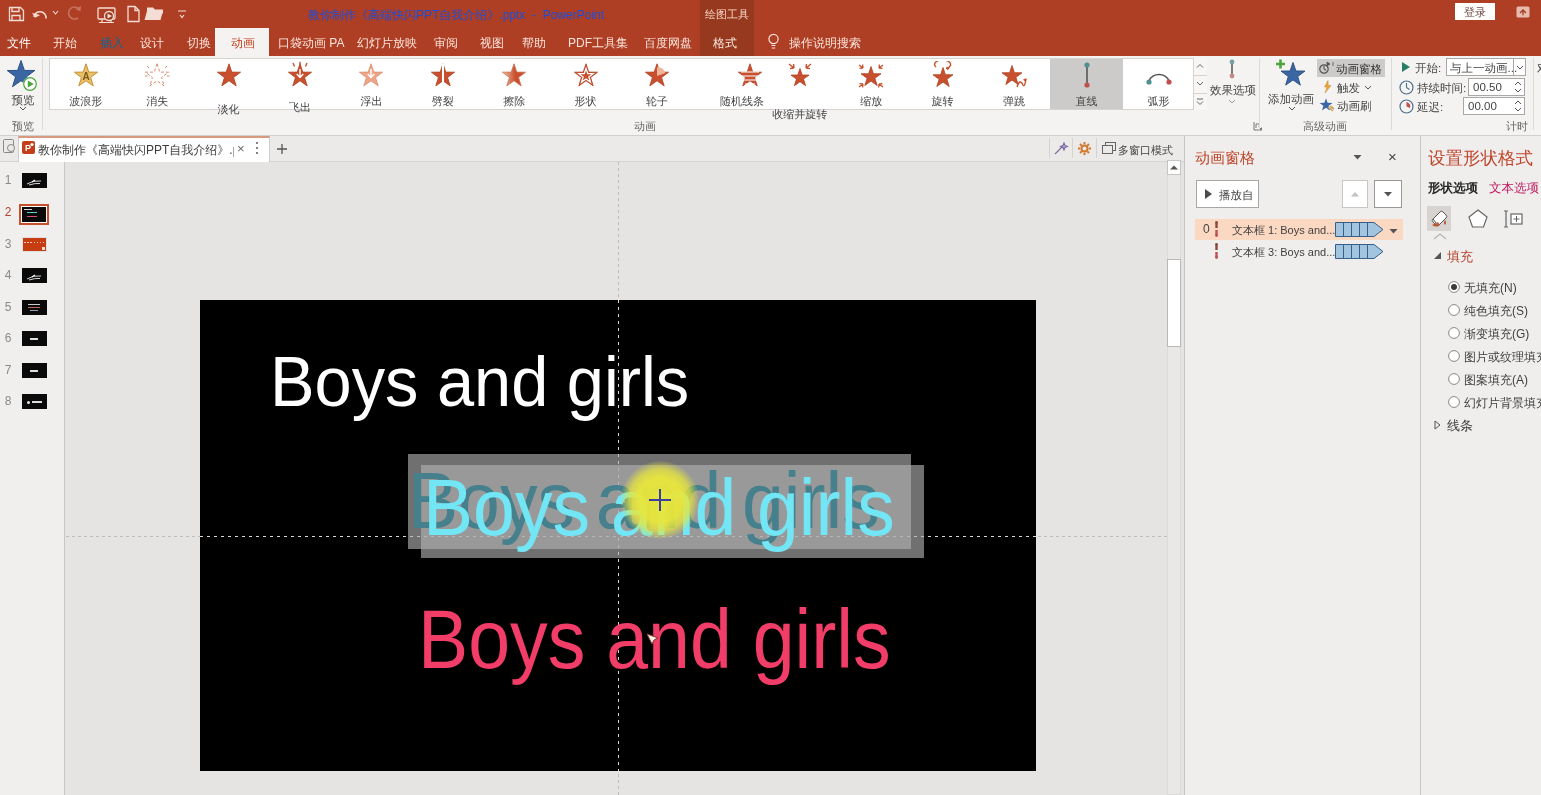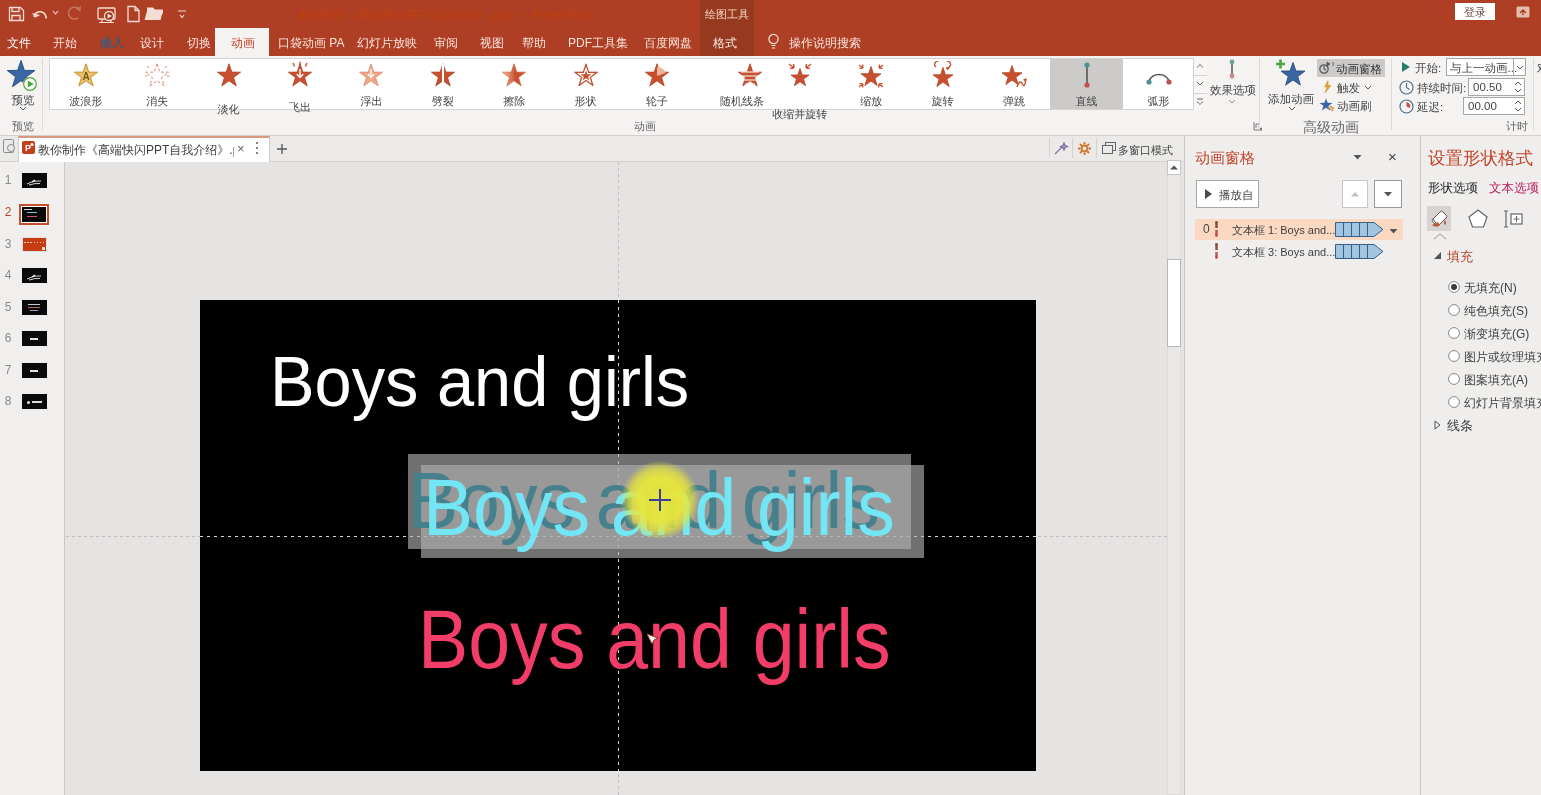--- a/index.html
+++ b/index.html
@@ -20,21 +20,21 @@
       </g>
  <rect x="92" y="5" width="17" height="11" rx="1"></rect>
  <path d="M96,16 v3 M105,16 v3 M93,19.5 h15" stroke-width="1.2"></path>
  <circle cx="103" cy="13" r="4.5" fill="#97391e"></circle>
       <path d="M101.5,10.5 l4.5,2.5 -4.5,2.5 z" fill="#f4ddd4" stroke="none"></path>
  <path d="M122,3.5 h7 l4,4 v11 h-11 z M129,3.5 v4 h4"></path>
  <path d="M141,8 v-3.5 h6 l2,2 h8 v4 M141,8 h16 l-2.5,9 h-16 z" fill="#f4ddd4" stroke="none"></path>
  <path d="M172,8 h8 M174,12 l2,2.5 2,-2.5" stroke-width="1.2"></path>
 </g>
   </svg>
-<div class="t" style="left:298px;top:7px;font-size:12px;color:#c2410c">教你制作《高端快闪PPT自我介绍》.pptx &nbsp;-&nbsp; PowerPoint</div>
+<div class="t" style="left:308px;top:7px;font-size:12px;color:#1d4ed8">教你制作《高端快闪PPT自我介绍》.pptx &nbsp;-&nbsp; PowerPoint</div>
 <div class="t" style="left:700px;top:7px;width:54px;text-align:center;font-size:11px;color:#f8d5c5">绘图工具</div>
 <div class="abs" style="left:1455px;top:3px;width:40px;height:17px;background:#fff"></div>
 <div class="t" style="left:1455px;top:5px;width:40px;text-align:center;font-size:11px;color:#6b4a40">登录</div>
 <svg class="abs" style="left:1516px;top:6px" width="14" height="12" viewBox="0 0 14 12">
     <rect x="0.5" y="0.5" width="13" height="11" rx="1.5" fill="#edcabb" opacity="0.9"></rect>
     <path d="M4,7 l3,-3 3,3 M7,4.2 v5" stroke="#a23c20" stroke-width="1.3" fill="none"></path>
   </svg>
 <div class="abs" style="left:0;top:28px;width:1541px;height:28px;background:#ae3e24"></div>
 <div class="abs" style="left:700px;top:28px;width:54px;height:28px;background:#97391e"></div>
 <div class="abs" style="left:215px;top:28px;width:54px;height:28px;background:#f5f3f2"></div>
@@ -210,21 +210,21 @@
   </svg>
 <div class="t" style="left:1337px;top:81px;font-size:11.5px;color:#444">触发</div>
 <svg class="abs" style="left:1363px;top:85px" width="10" height="6" viewBox="0 0 10 6">
     <path d="M2,1 l3,3 3,-3" stroke="#555" fill="none"></path>
   </svg>
 <svg class="abs" style="left:1318px;top:97px" width="17" height="16" viewBox="0 0 17 16">
     <path d="M8.0,1.2 L9.6,5.8 L14.5,5.9 L10.6,8.8 L12.0,13.5 L8.0,10.7 L4.0,13.5 L5.4,8.8 L1.5,5.9 L6.4,5.8 Z" fill="#3a67a4"></path>
     <path d="M10,10 l5,4 M12,9 l4,3" stroke="#caa25e" stroke-width="1.6"></path>
   </svg>
 <div class="t" style="left:1337px;top:99px;font-size:11.5px;color:#444">动画刷</div>
-<div class="t" style="left:1303px;top:119px;font-size:14px;color:#666">高级动画</div>
+<div class="t" style="left:1303px;top:119px;font-size:11px;color:#666">高级动画</div>
 <div class="abs" style="left:1391px;top:58px;width:1px;height:72px;background:#dcdad7"></div>
 <svg class="abs" style="left:1401px;top:61px" width="11" height="12" viewBox="0 0 11 12">
     <path d="M1,1 l8,5 -8,5 z" fill="#277d68"></path>
   </svg>
 <div class="t" style="left:1415px;top:61px;font-size:11.5px;color:#444">开始:</div>
 <div class="abs" style="left:1446px;top:58px;width:80px;height:18px;background:#fff;border:1px solid #aaa8a6"></div>
 <div class="t" style="left:1450px;top:61px;font-size:11.5px;color:#444">与上一动画...</div>
 <div class="abs" style="left:1513px;top:58px;width:13px;height:18px;border-left:1px solid #aaa8a6"></div>
 <svg class="abs" style="left:1515px;top:65px" width="10" height="6" viewBox="0 0 10 6">
     <path d="M2,1 l3,3 3,-3" stroke="#555" fill="none"></path>
@@ -393,21 +393,21 @@
     <circle cx="2.5" cy="1.5" r="1.4" fill="#8a4a3a"></circle>
     <circle cx="2.5" cy="14.5" r="1.4" fill="#c0504d"></circle>
   </svg>
 <div class="t" style="left:1232px;top:245px;font-size:11px;color:#3f3f3f">文本框 3: Boys and...</div>
 <svg class="abs" style="left:1335px;top:244px" width="49" height="15" viewBox="0 0 49 15">
     <path d="M0.5,0.5 h38.5 l9,7 -9,7 h-38.5 z" fill="#a3c4de" stroke="#35608c"></path>
     <path d="M8.5,0.5 v14 M16.5,0.5 v14 M24.5,0.5 v14 M32.5,0.5 v14" stroke="#35608c" stroke-width="1"></path>
   </svg>
 <div class="abs" style="left:1420px;top:136px;width:121px;height:659px;background:#efeeed;border-left:1px solid #c9c7c5"></div>
 <div class="t" style="left:1428px;top:146px;font-size:17.5px;color:#c0452b">设置形状格式</div>
-<div class="t" style="left:1428px;top:180px;font-size:12.5px;color:#262626;font-weight:normal">形状选项</div>
+<div class="t" style="left:1428px;top:180px;font-size:12.5px;color:#262626;font-weight:bold">形状选项</div>
 <div class="t" style="left:1489px;top:180px;font-size:12.5px;color:#be185d">文本选项</div>
 <div class="abs" style="left:1427px;top:206px;width:24px;height:25px;background:#d6d3d1"></div>
 <svg class="abs" style="left:1430px;top:209px" width="19" height="19" viewBox="0 0 19 19">
     <path d="M3,10 L10,3 a2,2 0 0 1 3,0 l3,3 a2,2 0 0 1 0,3 L9,16 a2,2 0 0 1 -3,0 l-3,-3 a2,2 0 0 1 0,-3 z" fill="#fff" stroke="#555"></path>
     <path d="M10,3 l-7,7 3,4" fill="none" stroke="#555"></path>
     <path d="M15,11 q2,3 0,5 q-2,-2 0,-5" fill="#b8502e"></path>
     <path d="M2,16 q4,3 8,0 l-2,-3 z" fill="#b8502e" stroke="none" opacity="0.9"></path>
   </svg>
 <svg class="abs" style="left:1467px;top:208px" width="22" height="22" viewBox="0 0 22 22">
     <path d="M11,2 L20,9 16.5,19 h-11 L2,9 z" fill="#fdfdfd" stroke="#666" stroke-width="1.2"></path>

